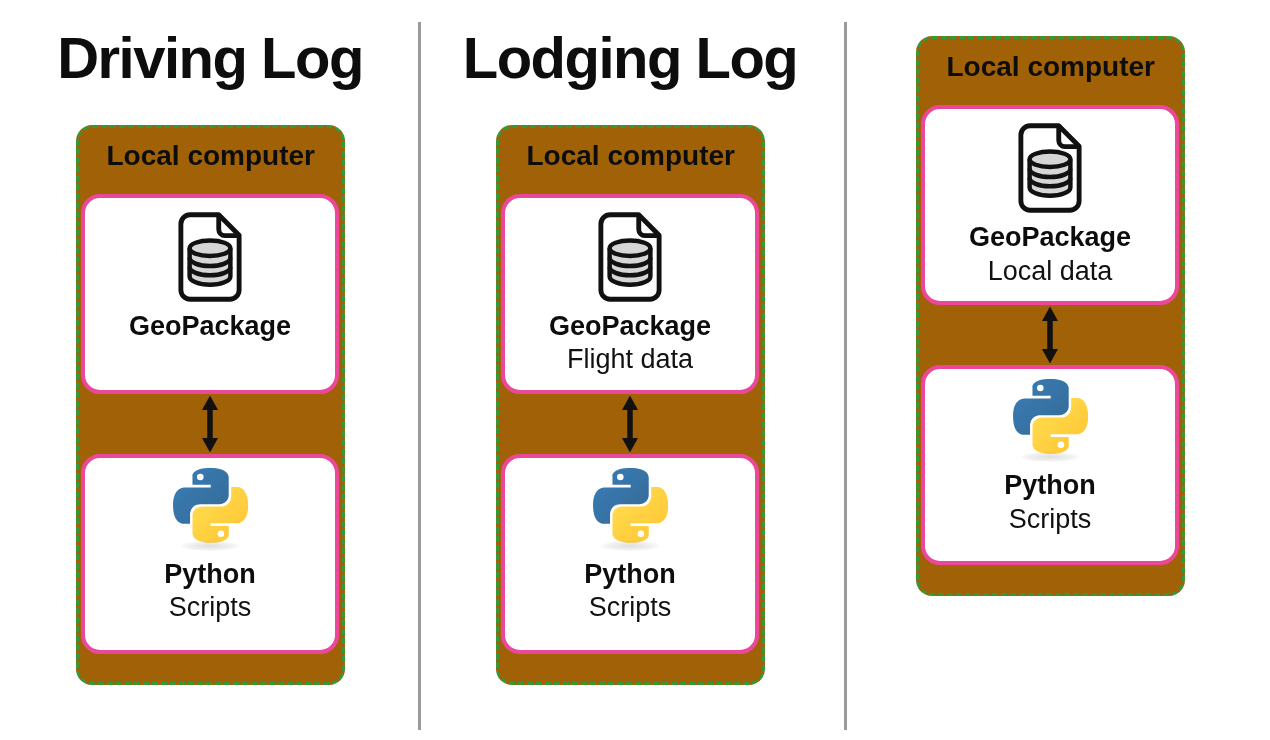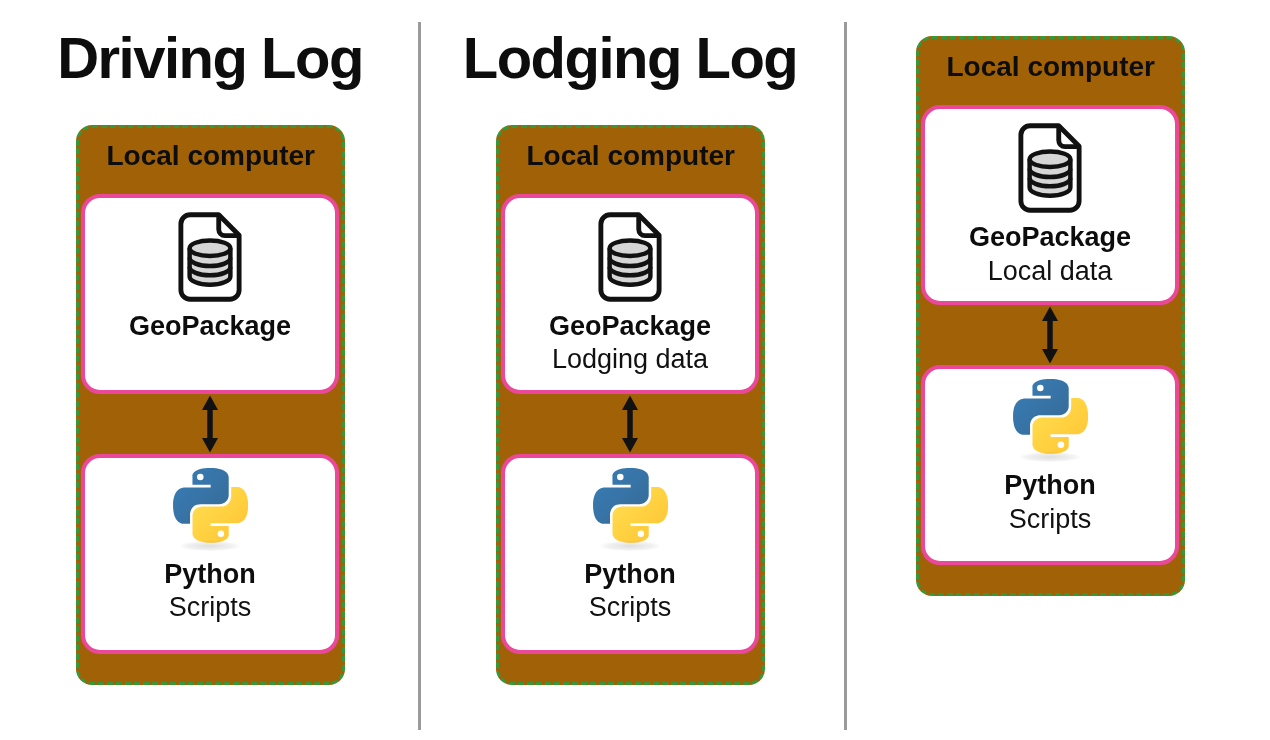--- a/index.html
+++ b/index.html
@@ -174,21 +174,21 @@
 
       <div class="node node-gp">
         <svg class="gp-icon" width="66" height="92" viewBox="0 0 68 94">
           <path d="M43 3.5 H13.5 a9.5 9.5 0 0 0 -9.5 9.5 v68 a9.5 9.5 0 0 0 9.5 9.5 h41 a9.5 9.5 0 0 0 9.5 -9.5 V24.5 Z" fill="#ffffff" stroke="#111111" stroke-width="5" stroke-linejoin="round"></path>
           <path d="M43 3.5 v15 a6.5 6.5 0 0 0 6.5 6.5 h14.5" fill="none" stroke="#111111" stroke-width="5" stroke-linejoin="round"></path>
           <path d="M13 38 v29 c0 4.7 9.4 8.5 21 8.5 s21 -3.8 21 -8.5 v-29" fill="#d6d6d6" stroke="#111111" stroke-width="4.6"></path>
           <ellipse cx="34" cy="38" rx="21" ry="8" fill="#d6d6d6" stroke="#111111" stroke-width="4.6"></ellipse>
           <path d="M13 47.8 c0 4.7 9.4 8.5 21 8.5 s21 -3.8 21 -8.5 M13 57.4 c0 4.7 9.4 8.5 21 8.5 s21 -3.8 21 -8.5" fill="none" stroke="#111111" stroke-width="4.6"></path>
         </svg>
         <div class="node-title">GeoPackage</div>
-        <div class="node-subtitle">Lodging data</div>
+        <div class="node-subtitle">Flight data</div>
       </div>
 
       <svg class="arrow-icon" width="22" height="58" viewBox="0 0 22 58">
         <path d="M11 12 V46" stroke="#111111" stroke-width="5.5"></path>
         <path d="M11 0.5 L3 15 h16 Z" fill="#111111"></path>
         <path d="M11 57.5 L3 43 h16 Z" fill="#111111"></path>
       </svg>
 
       <div class="node">
         <svg class="py-logo" width="75" height="75" viewBox="0 0 255 255">

